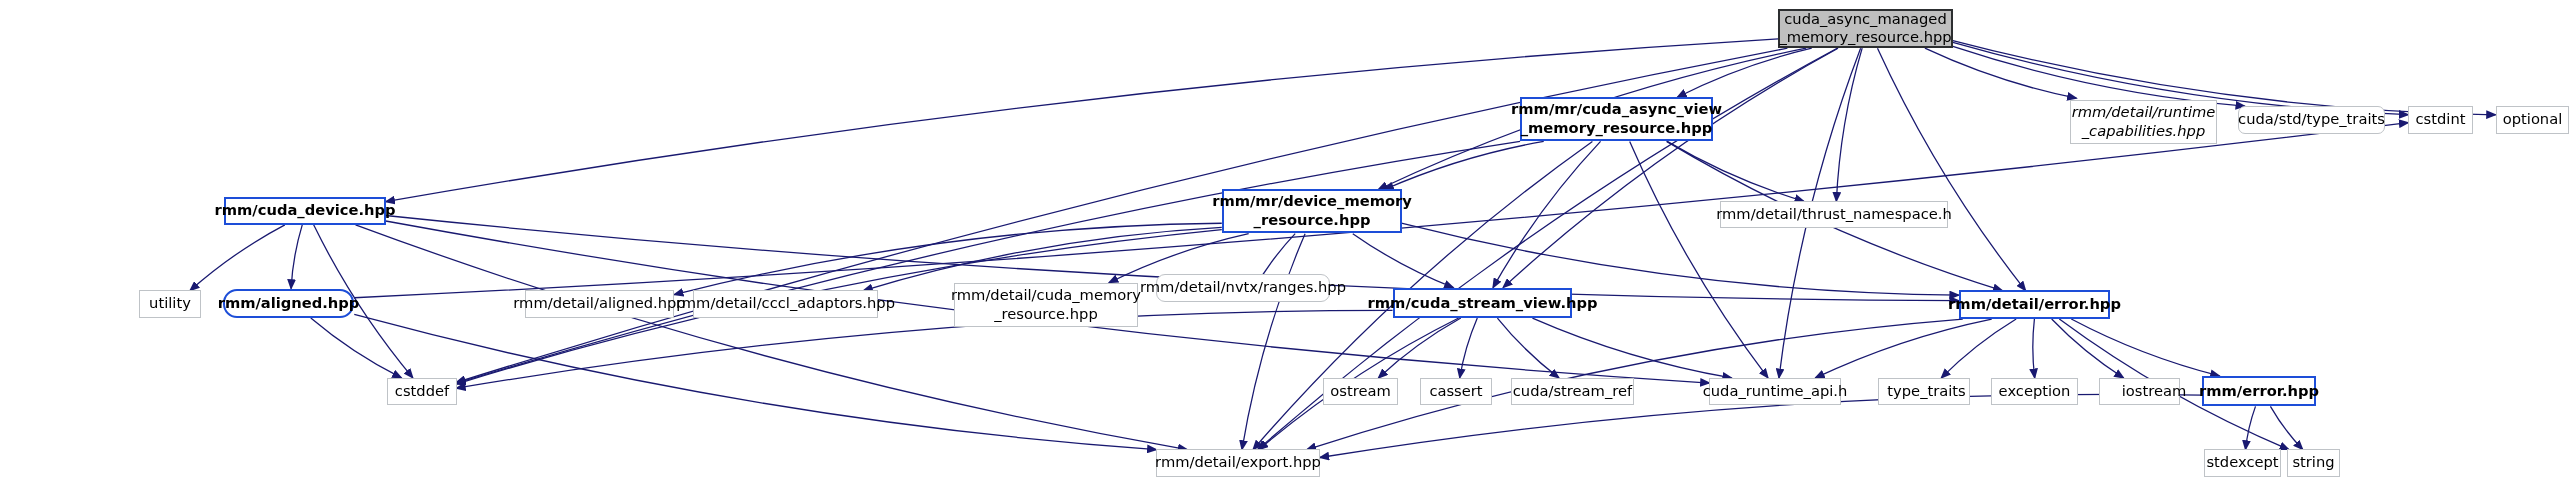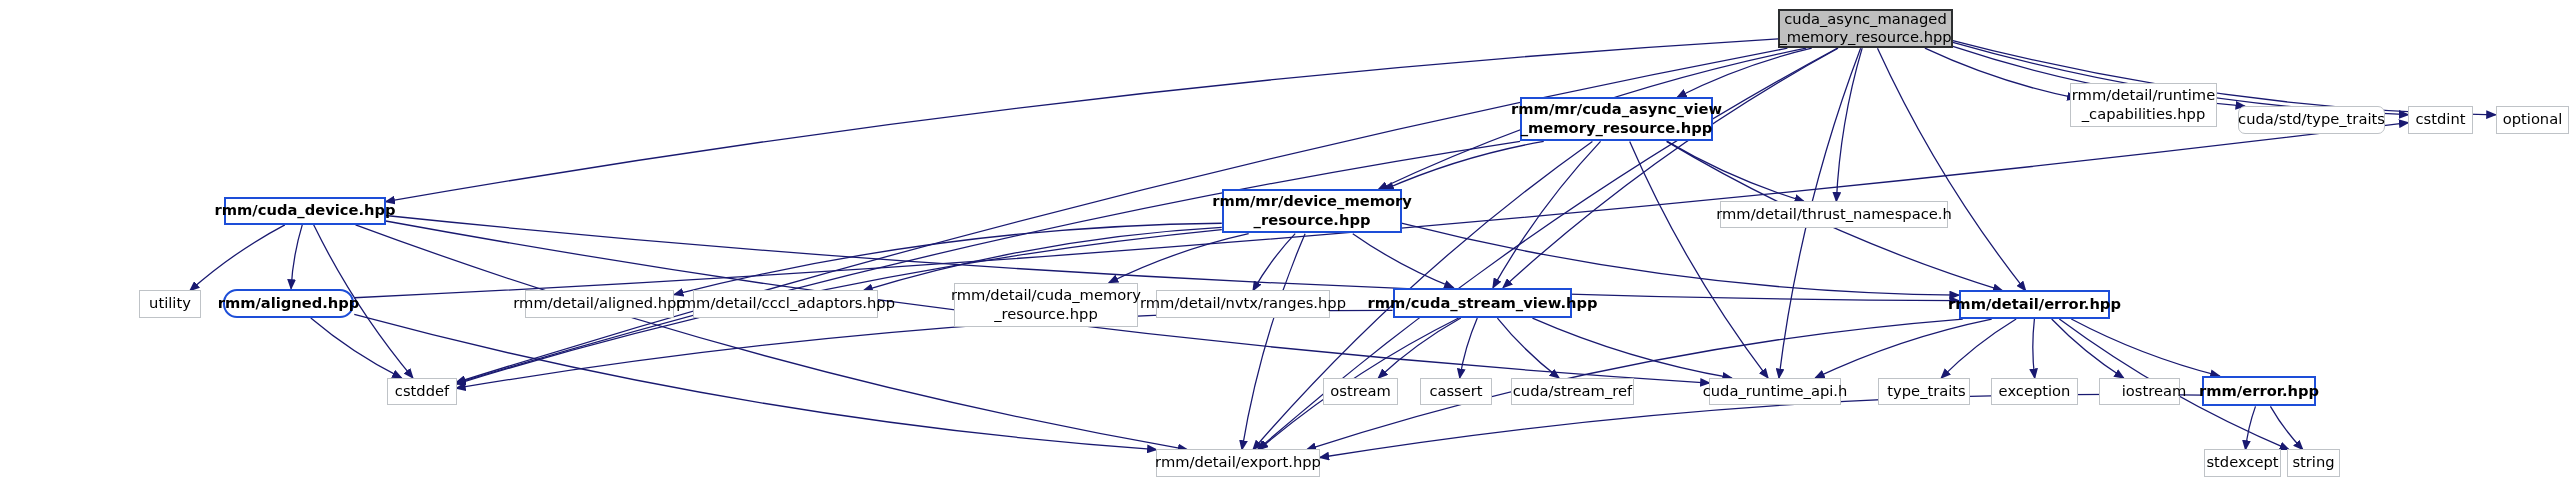--- a/index.html
+++ b/index.html
@@ -95,21 +95,21 @@
   </svg>
   <div id="node-layer">
       <div class="node root" style="left: 1778px; top: 8.8px; width: 175px; height: 39px;">
         <span>cuda_async_managed</span>
         <span>_memory_resource.hpp</span>
       </div>
       <div class="node internal" style="left: 1520px; top: 97px; width: 193px; height: 44px;">
         <span>rmm/mr/cuda_async_view</span>
         <span>_memory_resource.hpp</span>
       </div>
-      <div class="node leaf" style="left: 2070px; top: 83px; width: 147px; height: 44px;">
+      <div class="node leaf" style="left: 2070px; top: 100px; width: 147px; height: 44px; font-style: italic;">
         <span>rmm/detail/runtime</span>
         <span>_capabilities.hpp</span>
       </div>
       <div class="node leaf" style="left: 2238px; top: 106px; width: 147px; height: 27.5px; border-radius: 7px;">
         <span>cuda/std/type_traits</span>
       </div>
       <div class="node leaf" style="left: 2408px; top: 106px; width: 65px; height: 27.5px;">
         <span>cstdint</span>
       </div>
       <div class="node leaf" style="left: 2496px; top: 106px; width: 73px; height: 27.5px;">
@@ -134,21 +134,21 @@
       <div class="node leaf" style="left: 525px; top: 290px; width: 149px; height: 27.5px;">
         <span>rmm/detail/aligned.hpp</span>
       </div>
       <div class="node leaf" style="left: 693px; top: 290px; width: 185px; height: 27.5px;">
         <span>rmm/detail/cccl_adaptors.hpp</span>
       </div>
       <div class="node leaf" style="left: 954px; top: 283px; width: 184px; height: 44px;">
         <span>rmm/detail/cuda_memory</span>
         <span>_resource.hpp</span>
       </div>
-      <div class="node leaf" style="left: 1156px; top: 290px; width: 174px; height: 27.5px;">
+      <div class="node leaf" style="left: 1156px; top: 274px; width: 174px; height: 27.5px; border-radius: 9px;">
         <span>rmm/detail/nvtx/ranges.hpp</span>
       </div>
       <div class="node internal" style="left: 1393px; top: 288px; width: 179px; height: 30px;">
         <span>rmm/cuda_stream_view.hpp</span>
       </div>
       <div class="node internal" style="left: 1959px; top: 290px; width: 151px; height: 28.5px;">
         <span>rmm/detail/error.hpp</span>
       </div>
       <div class="node leaf" style="left: 387px; top: 378px; width: 70px; height: 26.5px;">
         <span>cstddef</span>

